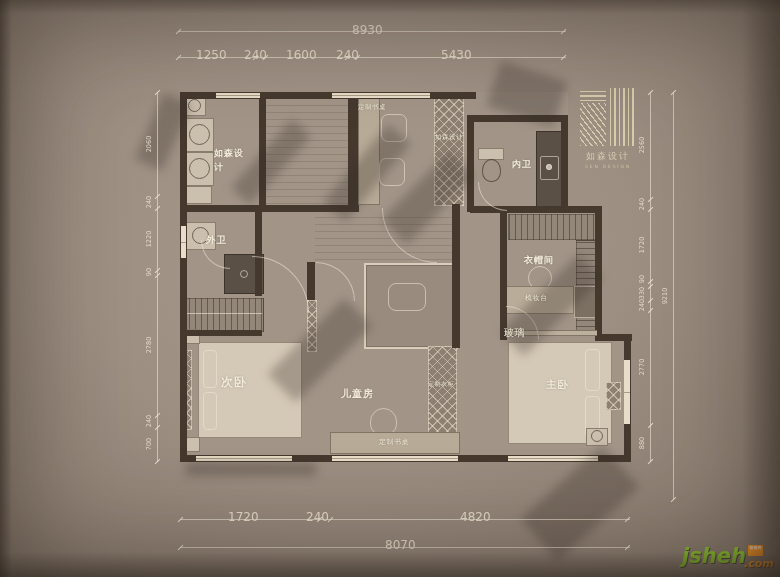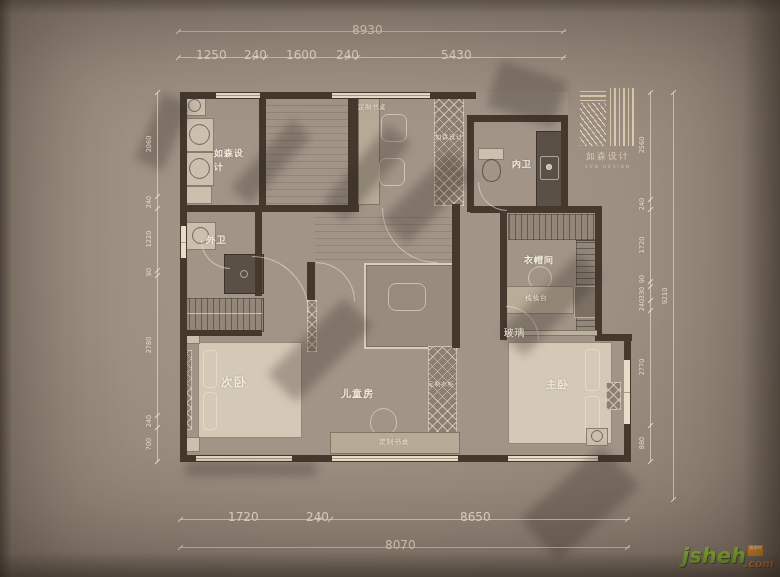--- a/index.html
+++ b/index.html
@@ -183,21 +183,21 @@
   <div class="dlb" style="left:336px;top:48px;width:32px">240</div>
   <div class="dlb" style="left:441px;top:48px;width:40px">5430</div>
 
   <div class="dim" style="left:180px;top:519px;width:450px;height:1px"></div>
   <div class="tk" style="left:177px;top:519px"></div>
   <div class="tk" style="left:316px;top:519px"></div>
   <div class="tk" style="left:327px;top:519px"></div>
   <div class="tk" style="left:624px;top:519px"></div>
   <div class="dlb" style="left:228px;top:510px;width:40px">1720</div>
   <div class="dlb" style="left:306px;top:510px;width:32px">240</div>
-  <div class="dlb" style="left:460px;top:510px;width:40px">8650</div>
+  <div class="dlb" style="left:460px;top:510px;width:40px">4820</div>
   <div class="dim" style="left:180px;top:547px;width:450px;height:1px"></div>
   <div class="tk" style="left:177px;top:547px"></div>
   <div class="tk" style="left:624px;top:547px"></div>
   <div class="dlb" style="left:385px;top:538px;width:40px">8070</div>
 
   <div class="dim" style="left:157px;top:92px;width:1px;height:370px"></div>
   <div class="tk" style="left:154px;top:92px"></div>
   <div class="tk" style="left:154px;top:196px"></div>
   <div class="tk" style="left:154px;top:208px"></div>
   <div class="tk" style="left:154px;top:270px"></div>

